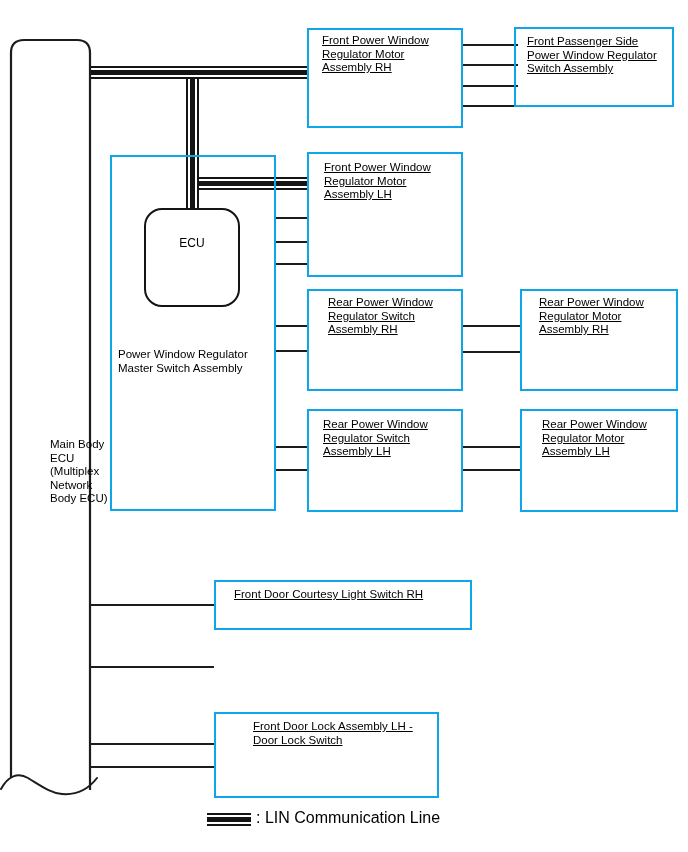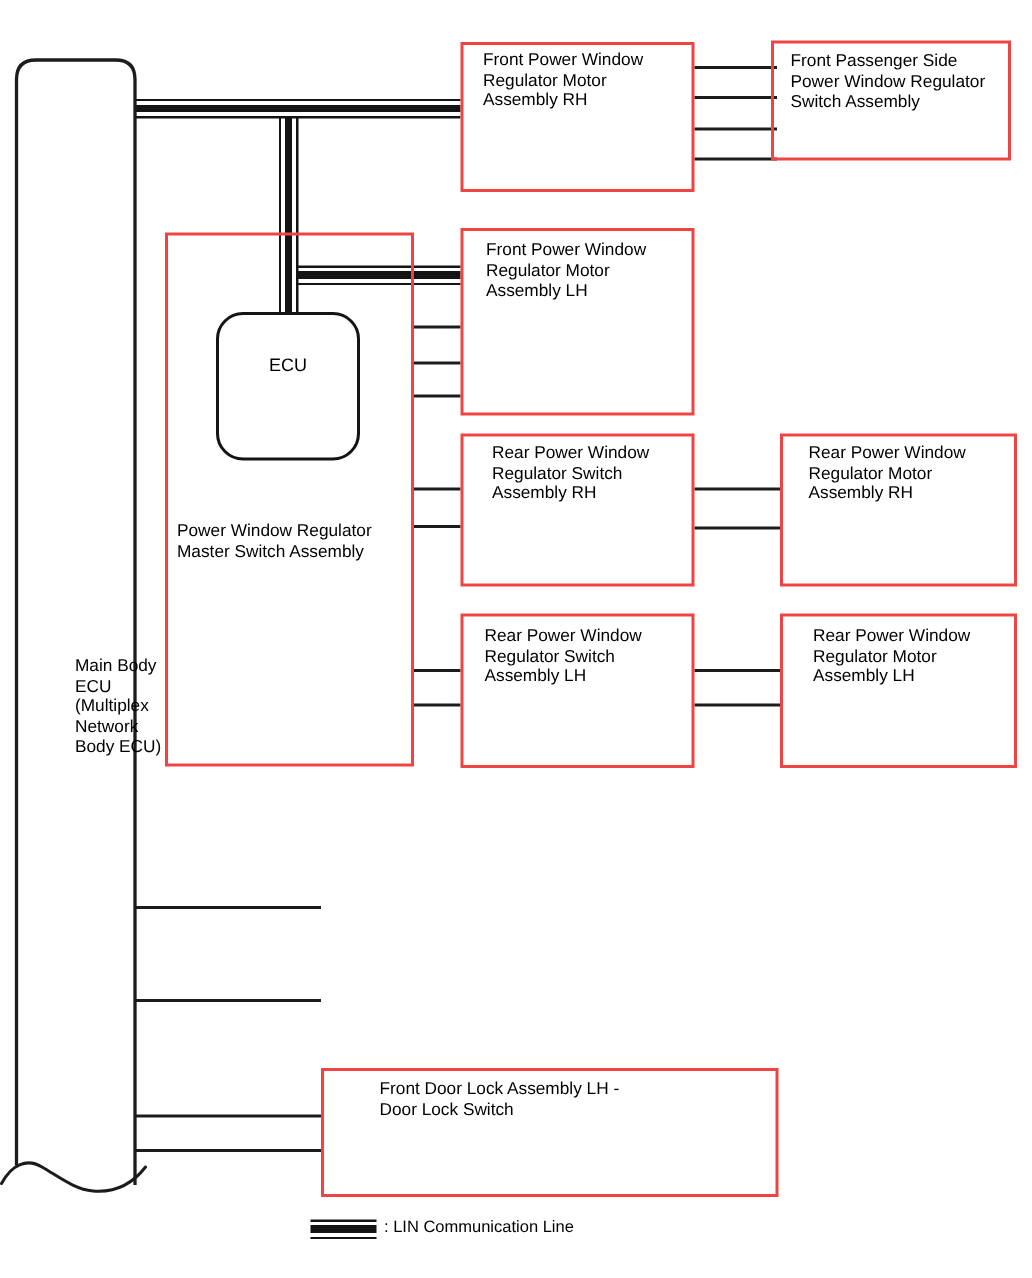--- a/index.html
+++ b/index.html
@@ -2,22 +2,22 @@
 <html><head>
 <meta charset="utf-8">
 <style>
   html,body{margin:0;padding:0;background:#fff;}
   .canvas{
     position:relative;width:688px;height:852px;background:#fff;
     font-family:"Liberation Sans","DejaVu Sans",sans-serif;color:#000;
     overflow:hidden;
   }
   .box{
-    position:absolute;border:2px solid #ef4444;background:transparent;
-    box-sizing:border-box;z-index:3;
+    position:absolute;border:2px solid #0ea5e9;background:transparent;
+    box-sizing:border-box;z-index:3;text-decoration:underline;
   }
   .box-label{
     font-size:11.5px;line-height:13.5px;white-space:pre;color:#000;
   }
   .ecu-box{
     position:absolute;border:2.5px solid #141414;border-radius:18px;
     box-sizing:border-box;z-index:4;text-align:center;
   }
   .wire{position:absolute;height:1.6px;background:#1c1c1c;z-index:1;}
   .lin-h{
@@ -32,21 +32,21 @@
   .lin-v{
     position:absolute;width:13px;z-index:2;
     background:linear-gradient(to right,
       #141414 0,#141414 1.6px,
       #ffffff 1.6px,#ffffff 4px,
       #141414 4px,#141414 9px,
       #ffffff 9px,#ffffff 11.4px,
       #141414 11.4px,#141414 13px);
   }
   .abs{position:absolute;}
-  .legend-label{font-size:11px;line-height:14px;white-space:pre;}
+  .legend-label{font-size:16px;line-height:14px;white-space:pre;}
 </style>
 </head>
 <body>
 
 <div class="canvas">
 
   <div class="wire" style="left:463px;top:44px;width:55px;"></div>
   <div class="wire" style="left:463px;top:64px;width:55px;"></div>
   <div class="wire" style="left:463px;top:85px;width:55px;"></div>
   <div class="wire" style="left:463px;top:105px;width:55px;"></div>
@@ -129,23 +129,26 @@
 Regulator Switch
 Assembly LH</div>
   </div>
 
   <div class="box" style="left:520px;top:409px;width:158px;height:103px;">
     <div class="box-label" style="padding:7px 0 0 20px;">Rear Power Window
 Regulator Motor
 Assembly LH</div>
   </div>
 
+  <div class="box" style="left:214px;top:580px;width:258px;height:50px;">
+    <div class="box-label" style="padding:6px 0 0 18px;">Front Door Courtesy Light Switch RH</div>
+  </div>
 
 
-  <div class="box" style="left:214px;top:712px;width:305px;height:86px;">
+  <div class="box" style="left:214px;top:712px;width:225px;height:86px;">
     <div class="box-label" style="padding:6px 0 0 37px;">Front Door Lock Assembly LH -
 Door Lock Switch</div>
   </div>
 
   <div class="lin-h" style="left:207px;top:813px;width:44px;"></div>
   <div class="legend-label abs" style="left:256px;top:811px;">: LIN Communication Line</div>
 
 </div>
 
 </body></html>

